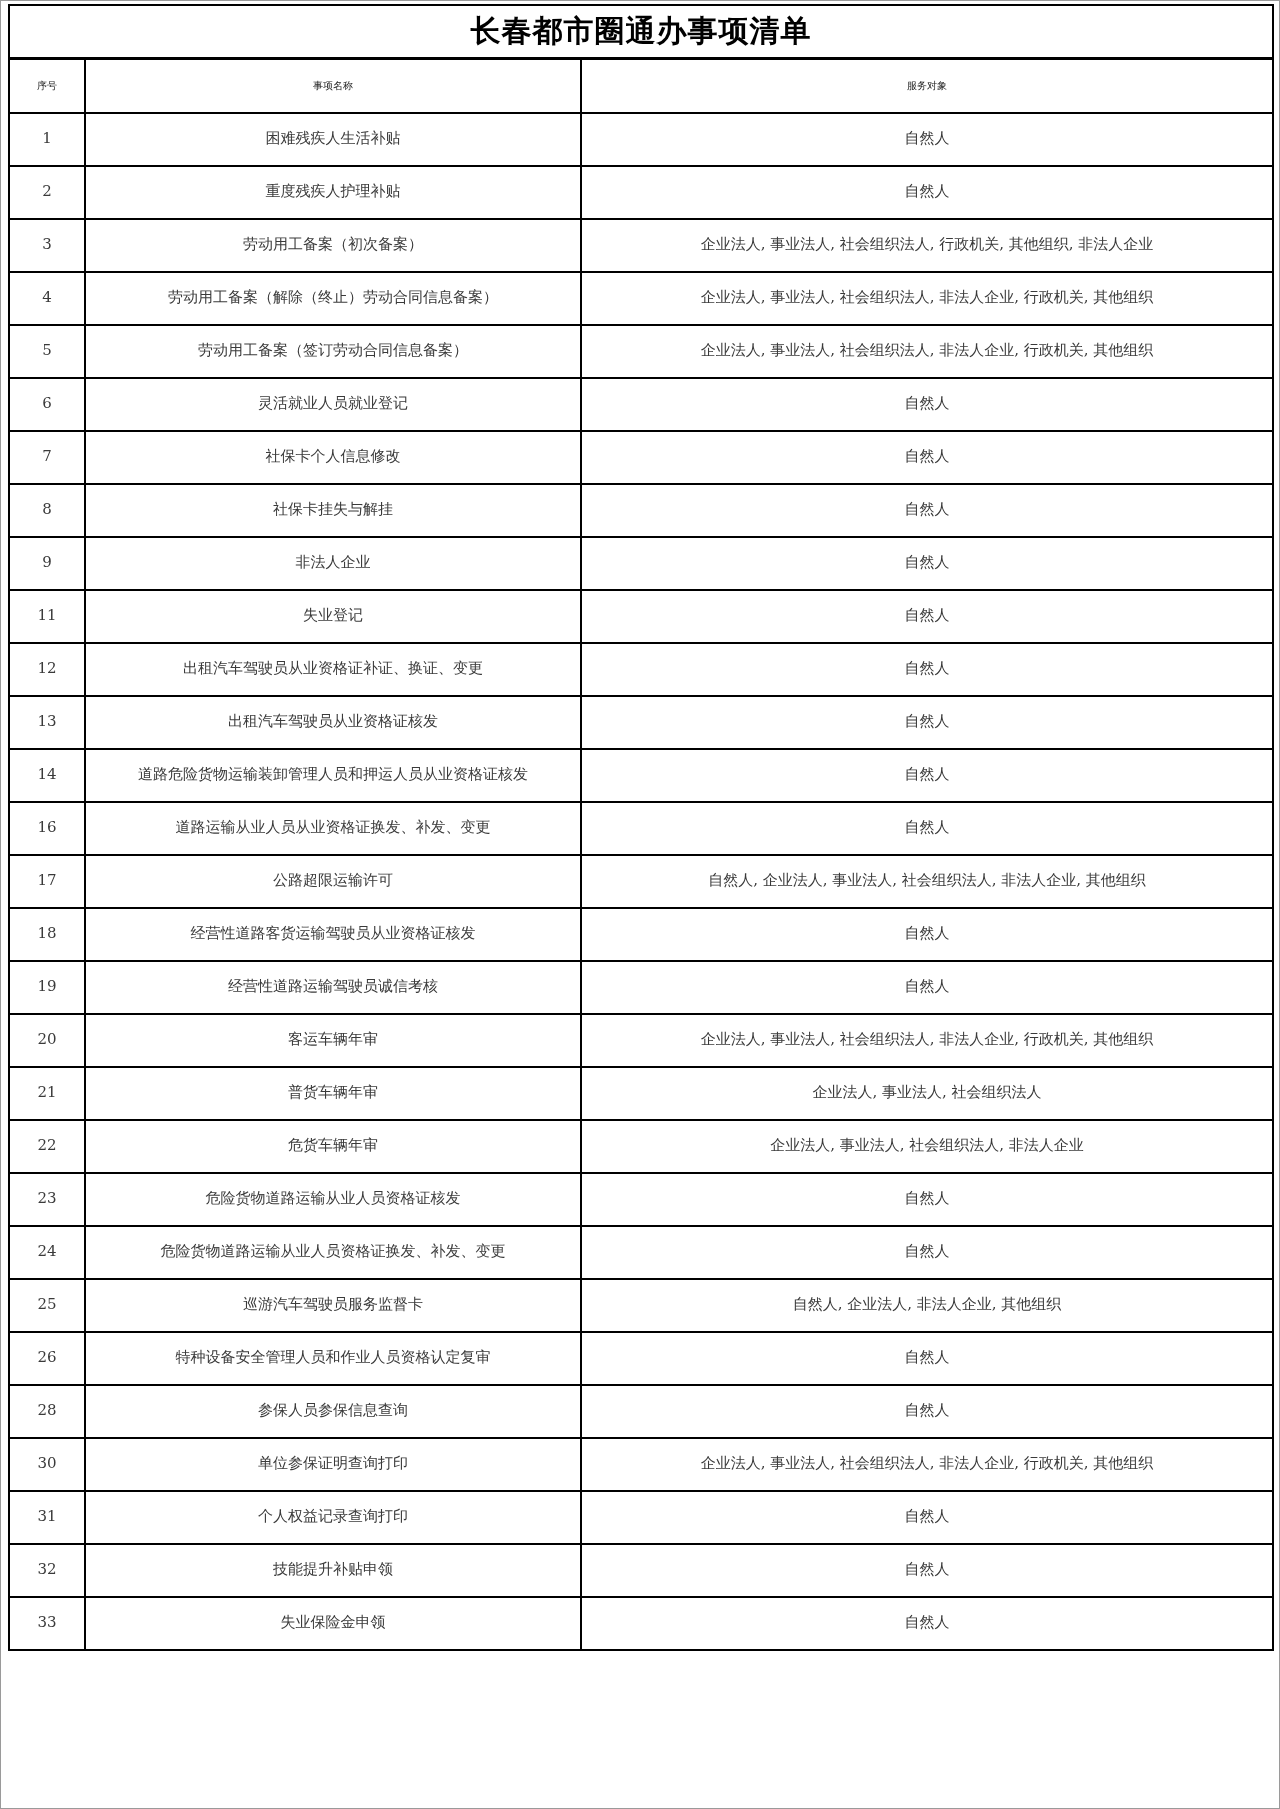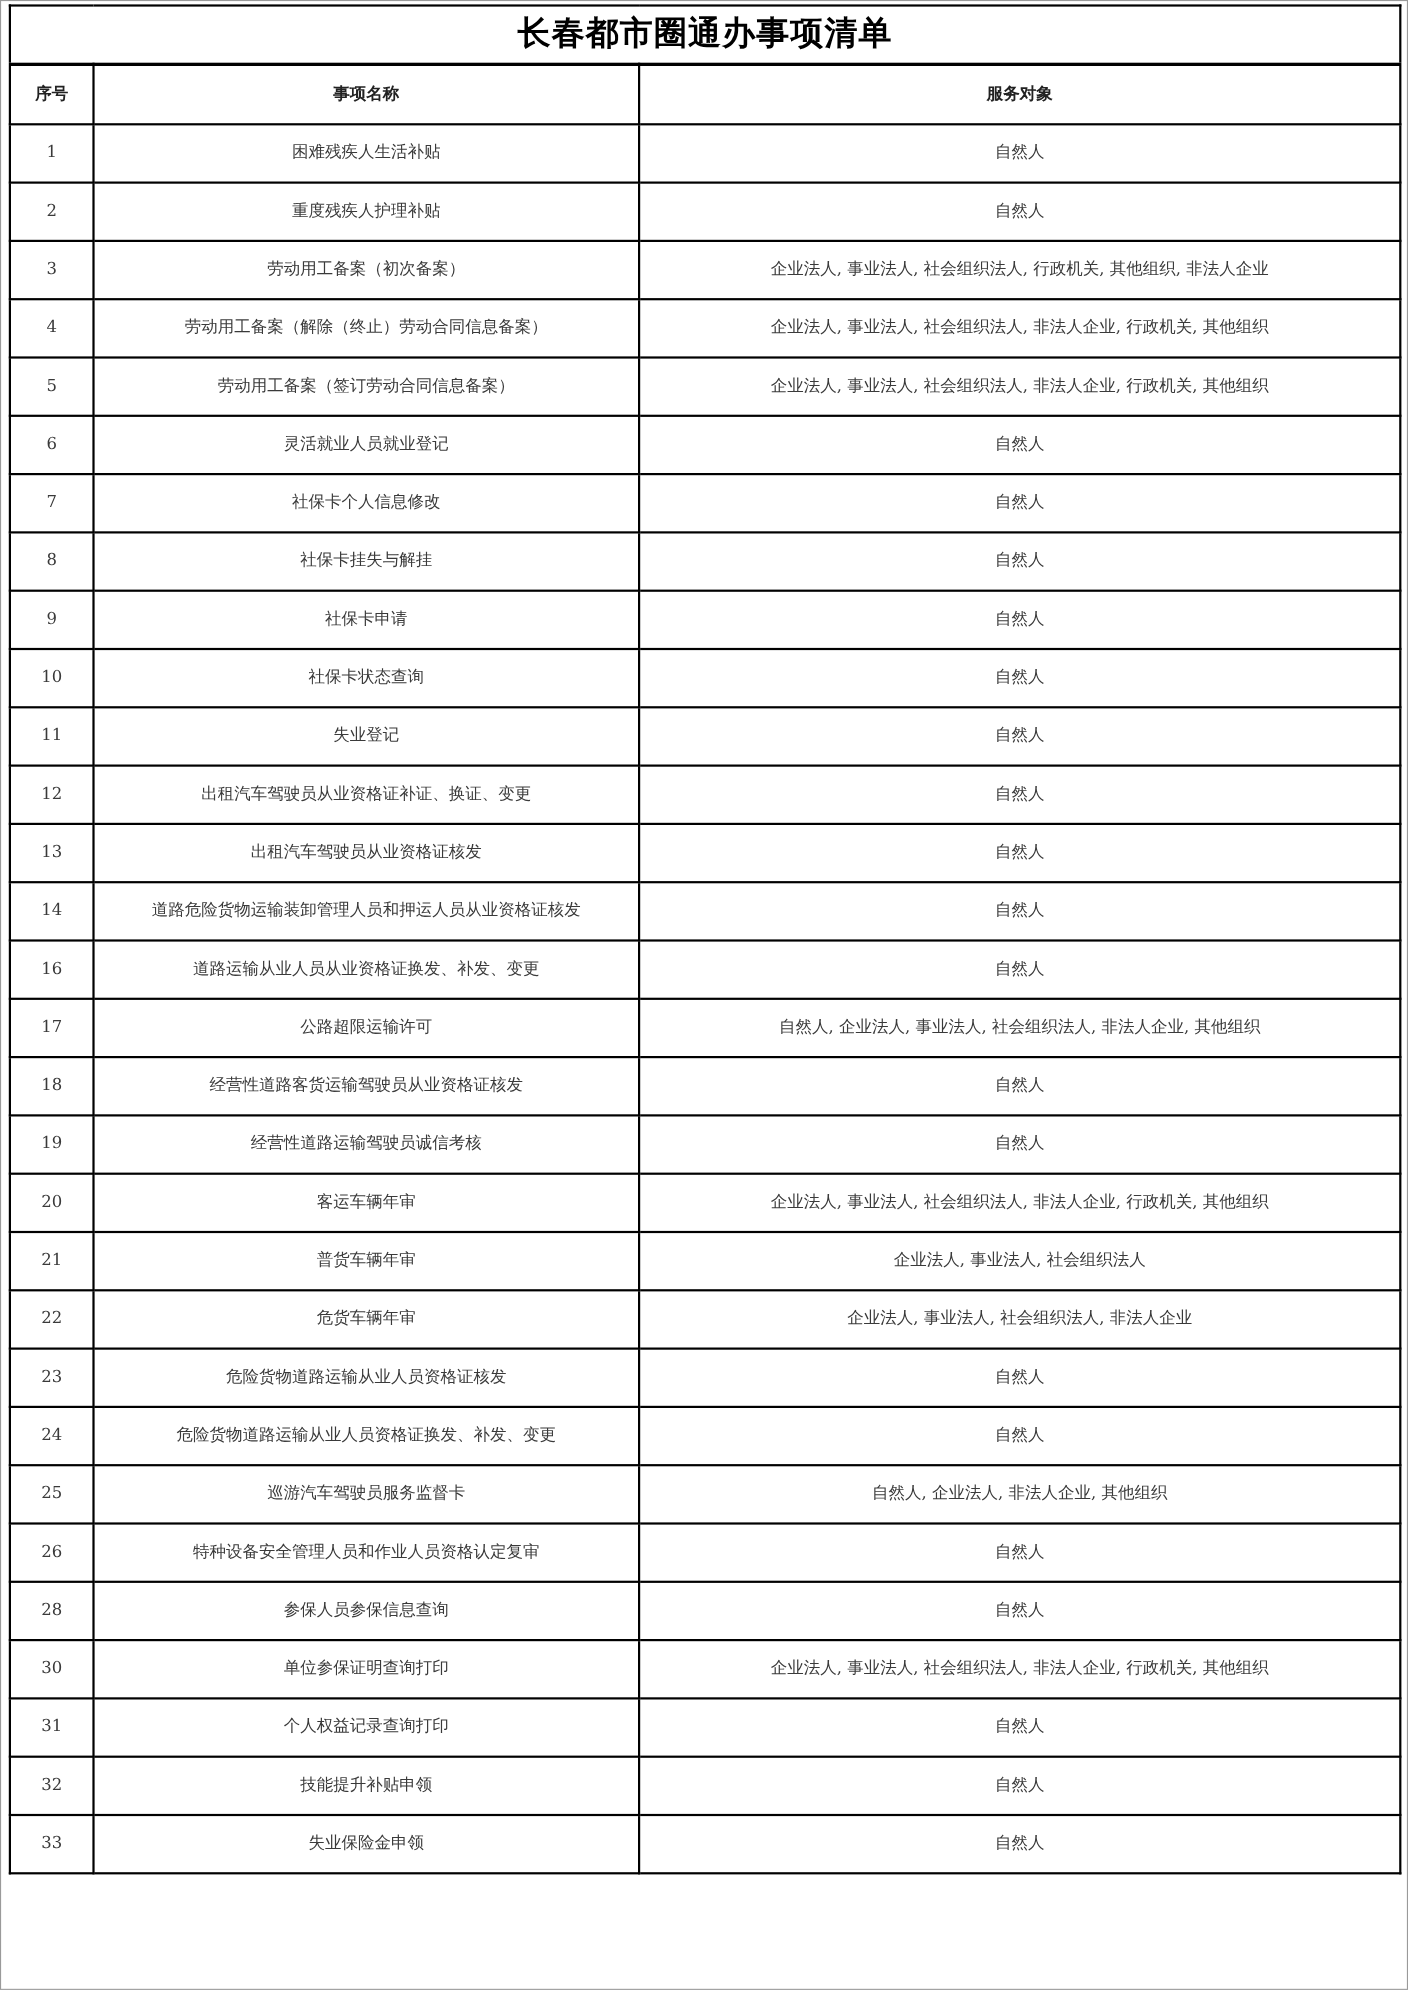--- a/index.html
+++ b/index.html
@@ -39,22 +39,22 @@
   tr.title-row th {
     height: 44px;
     font-size: 30px;
     font-weight: bold;
     color: #000000;
     letter-spacing: 1px;
     border-bottom: 3px solid #000000;
   }
   tr.header-row th {
     height: 48px;
-    font-size: 15px;
-    font-weight: bold;
+    font-size: 10px;
+    font-weight: normal;
     color: #222222;
   }
   col.c-no     { width: 76px;  }
   col.c-name   { width: 496px; }
   col.c-target { width: 692px; }
   tbody td { height: 47px; }
 </style>
 </head>
 <body>
 
@@ -111,26 +111,21 @@
           <td>社保卡个人信息修改</td>
           <td>自然人</td>
         </tr>
         <tr>
           <td>8</td>
           <td>社保卡挂失与解挂</td>
           <td>自然人</td>
         </tr>
         <tr>
           <td>9</td>
-          <td>社保卡申请</td>
-          <td>自然人</td>
-        </tr>
-        <tr>
-          <td>10</td>
-          <td>社保卡状态查询</td>
+          <td>非法人企业</td>
           <td>自然人</td>
         </tr>
         <tr>
           <td>11</td>
           <td>失业登记</td>
           <td>自然人</td>
         </tr>
         <tr>
           <td>12</td>
           <td>出租汽车驾驶员从业资格证补证、换证、变更</td>

